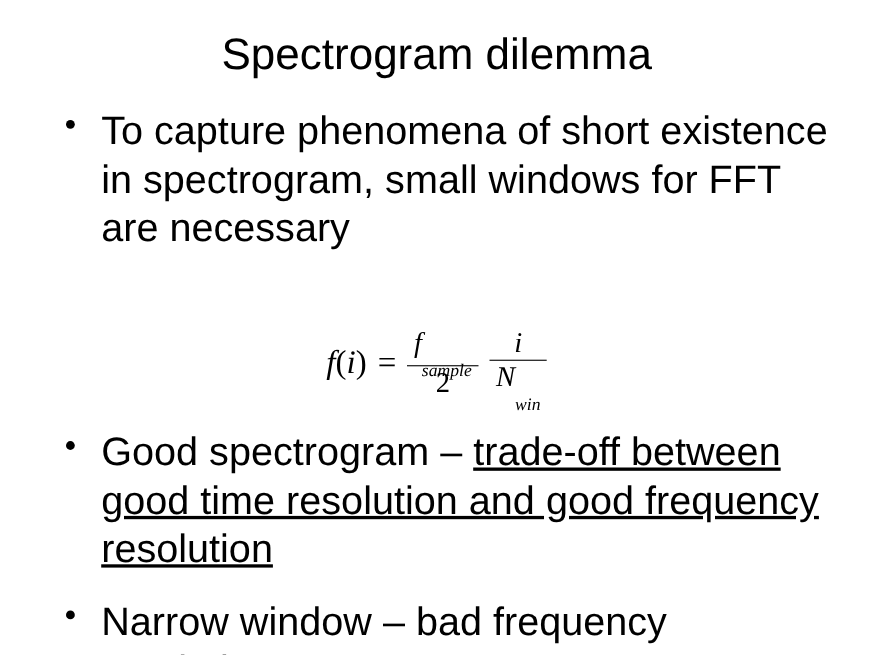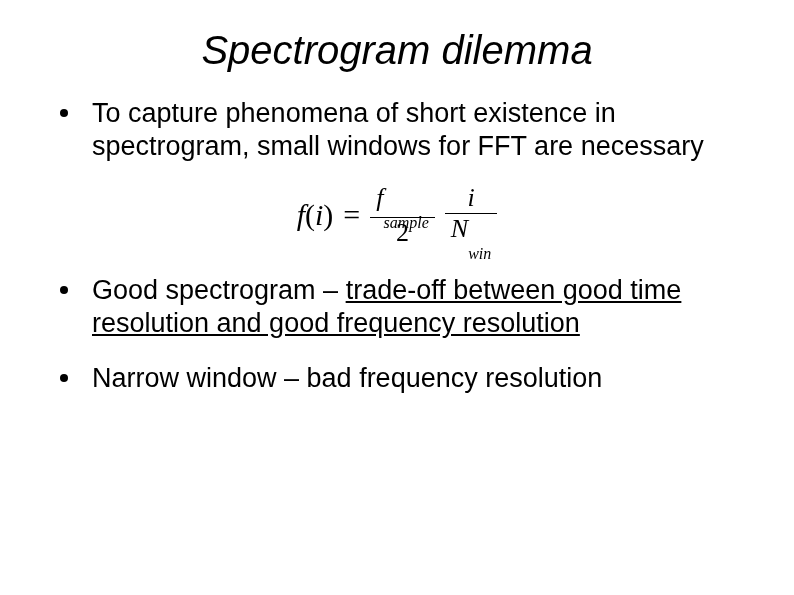--- a/index.html
+++ b/index.html
@@ -16,31 +16,30 @@
     height: 595px;
     box-sizing: border-box;
     padding: 20px 40px 20px 40px;
     position: relative;
   }
   .title {
     text-align: center;
     font-size: 40px;
     font-weight: normal;
     margin: 8px 0 24px 0;
-    font-style: italic;
   }
   ul.main {
     list-style: none;
     padding: 0;
     margin: 0 0 0 10px;
   }
   ul.main > li {
     position: relative;
     padding-left: 42px;
-    font-size: 27px;
+    font-size: 36px;
     line-height: 1.22;
     margin-bottom: 22px;
   }
   ul.main > li::before {
     content: "";
     position: absolute;
     left: 10px;
     top: 12px;
     width: 8px;
     height: 8px;
@@ -50,20 +49,21 @@
   .formula-wrap {
     text-align: center;
     margin: 12px 0 28px 0;
   }
   .formula {
     display: inline-flex;
     align-items: center;
     font-family: "Times New Roman", Times, serif;
     font-size: 30px;
     gap: 10px;
+    margin-top: 48px;
   }
   .formula .fn {
     font-style: italic;
   }
   .formula .frac {
     display: inline-flex;
     flex-direction: column;
     align-items: center;
     line-height: 1.0;
     vertical-align: middle;

